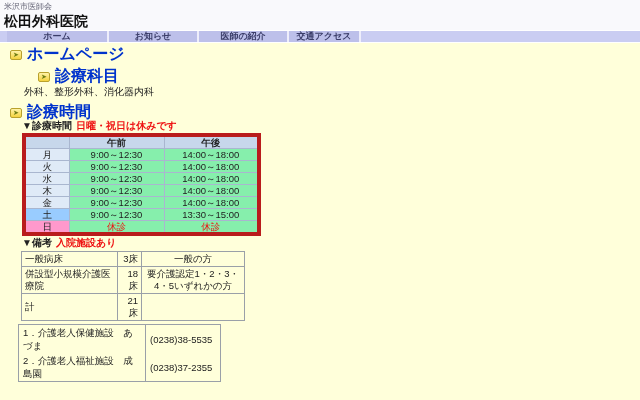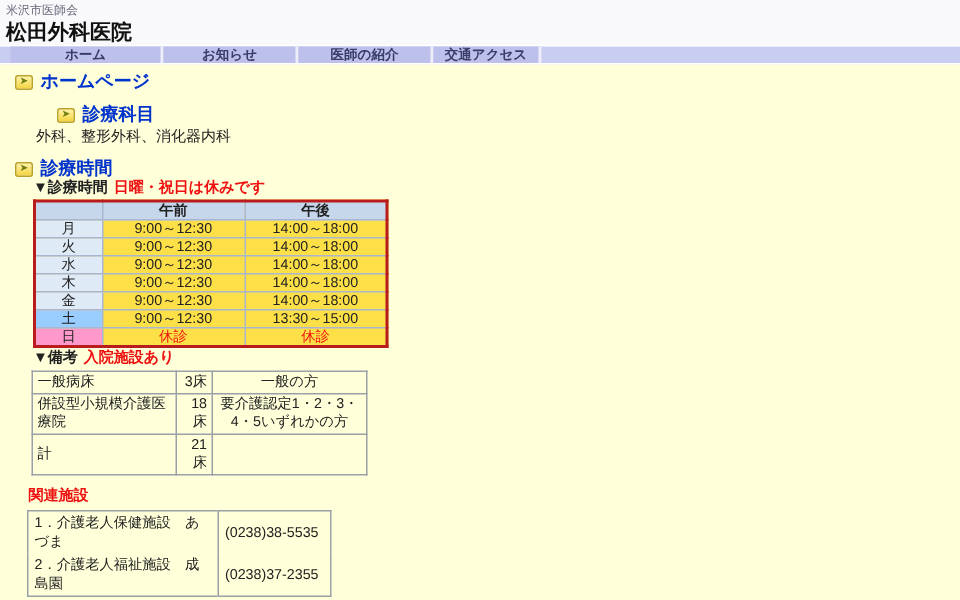--- a/index.html
+++ b/index.html
@@ -28,33 +28,33 @@
   .tab-doctors { width:90px; }
   .tab-access { width:72px; }
 
   
   .content { flex:1; background:#ffffda; padding-top:3px; }
 
   .section-heading { display:flex; align-items:center; margin:2px 0 0 10px; height:13px; }
   .sec-icon { width:12px; height:10px; background:linear-gradient(#fff3a8,#f4d33f);
               border:1px solid #b9a12c; border-radius:2px; font-size:7px; line-height:8px;
               color:#6f7d12; text-align:center; margin-right:5px; overflow:hidden; }
-  .sec-label { font-size:12px; font-weight:bold; color:#0033cc; }
+  .sec-label { font-size:16px; font-weight:bold; color:#0033cc; }
 
   .mt9 { margin-top:9px;padding-left:28px; } .mt8 { margin-top:8px; } .mt2 { margin-top:2px; }
 
   .body-text { margin:2px 0 0 24px; font-size:10px; line-height:13px; color:#222; }
 
   .sub-line { margin:1px 0 0 22px; font-size:10px; font-weight:bold; line-height:12px; color:#222; }
   .red-note { color:#ee1111; margin-left:4px; }
 
   
   table { border-collapse:collapse; }
-  .hours-table { margin:1px 0 0 22px; background:#fde047;
-                 border:2px solid #b91c1c; font-size:9.5px; }
+  .hours-table { margin:1px 0 0 22px; background:#86efac;
+                 border:4px solid #b91c1c; font-size:9.5px; }
   .hours-table th, .hours-table td { border:1px solid #a9b6cf; line-height:11px; padding:0; height:12px; text-align:center; }
   .hours-table th { background:#c7d7eb; font-weight:bold; color:#222; }
   .hours-table .col-day { width:45px; }
   .hours-table .col-am { width:95px; }
   .hours-table .col-pm { width:95px; }
   .hours-table td.day { background:#dfeaf7; }
   .hours-table tr.sat td.day { background:#99ccff; }
   .hours-table tr.sun td.day { background:#ff99cc; }
   .hours-table tr.sun td.closed { color:#ee1111; }
 
@@ -171,21 +171,20 @@
       <td class="c-target">要介護認定1・2・3・4・5いずれかの方</td>
     </tr>
     <tr>
       <td class="c-name">計</td>
       <td class="c-beds">21床</td>
       <td class="c-target"></td>
     </tr>
   </tbody>
     </table>
 
-  <div class="related-heading">関連施設</div>
   <table class="related-table">
     <tbody>
         <tr>
       <td class="c-fname">1．介護老人保健施設　あづま</td>
       <td class="c-phone">(0238)38-5535</td>
     </tr>
     <tr>
       <td class="c-fname">2．介護老人福祉施設　成島園</td>
       <td class="c-phone">(0238)37-2355</td>
     </tr>

